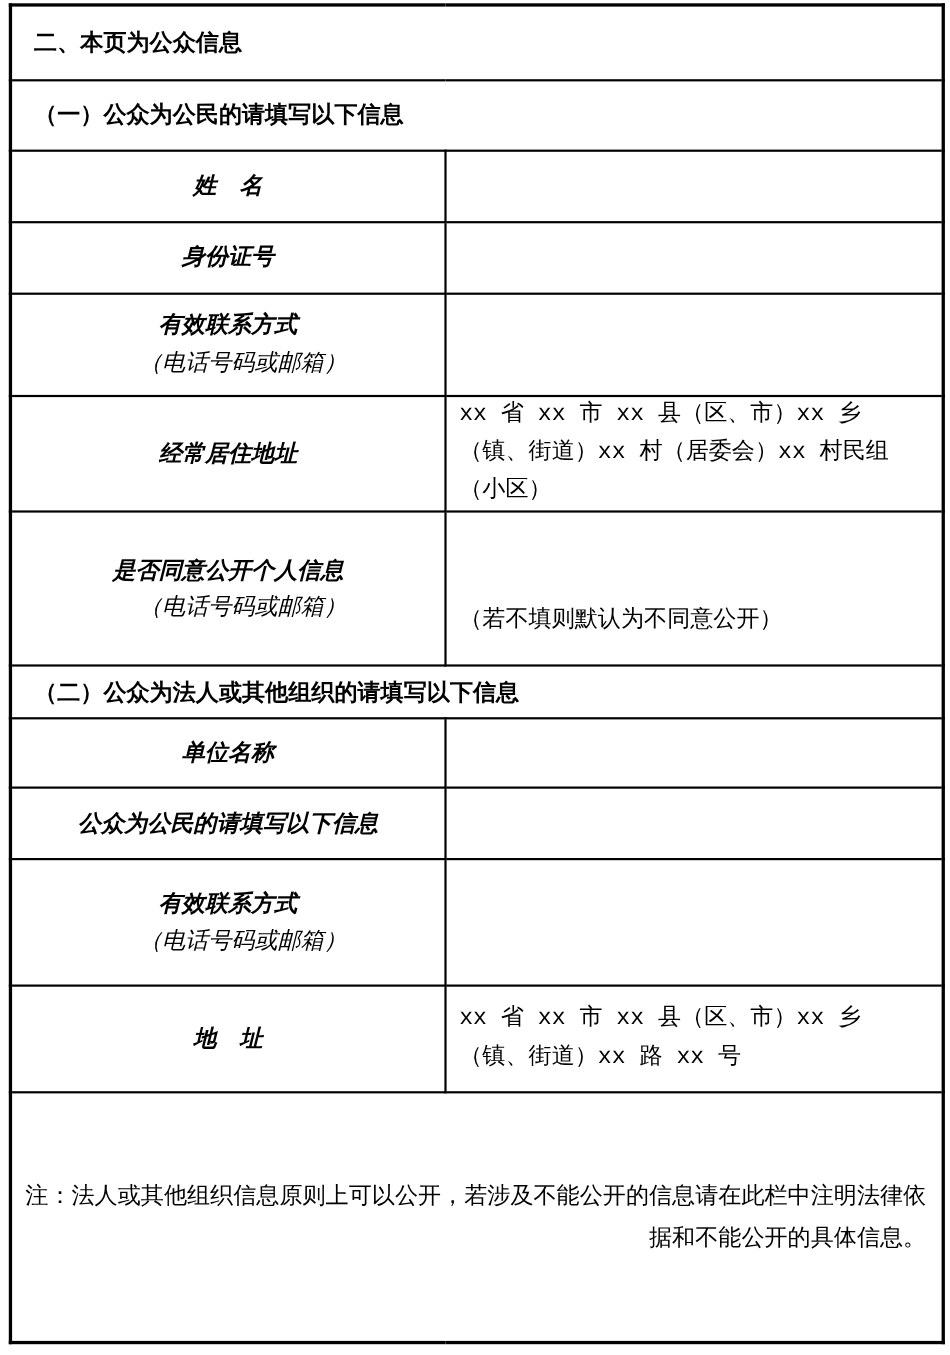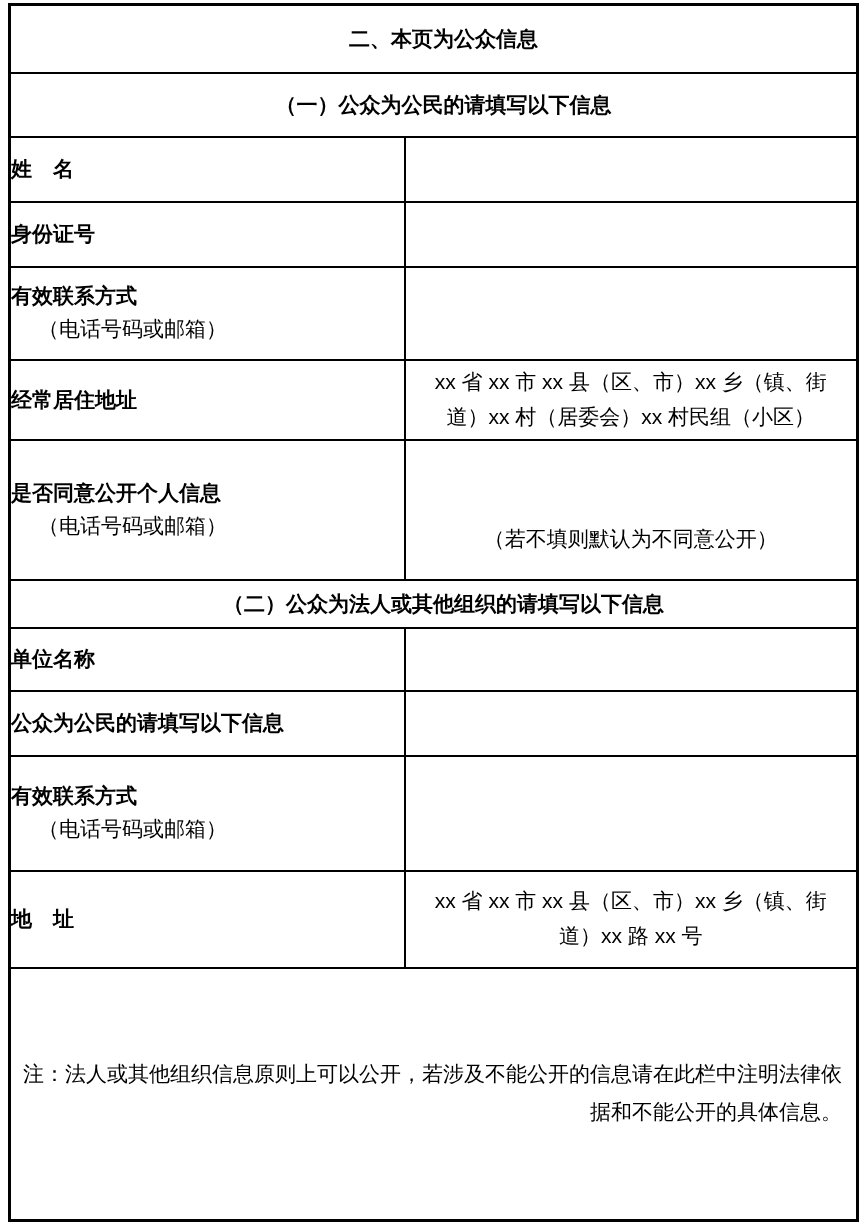--- a/index.html
+++ b/index.html
@@ -20,37 +20,39 @@
   }
   td {
     border: 2px solid #000;
     vertical-align: middle;
     font-size: 21px;
     line-height: 1.6;
   }
   td.sec {
     font-family: "Liberation Sans", sans-serif;
     font-weight: bold;
-    text-align: center;
+    text-align: left;
     padding-left: 20px;
   }
   td.lbl {
+    text-align: center;
     font-family: "Liberation Sans", sans-serif;
     font-weight: bold;
+    font-style: italic;
   }
   .sublabel {
     font-family: "Liberation Serif", serif;
     font-weight: normal;
     font-size: 21px;
     padding-left: 27px;
   }
   td.val {
-    text-align: center;
+    text-align: left;
     padding: 0 12px 0 12px;
-    font-family: Liberation Sans, sans-serif;
+    font-family: Liberation Mono, monospace;
     line-height: 1.65;
   }
   td.val-bottom {
     vertical-align: bottom;
     padding-bottom: 22px;
   }
   td.note-cell {
     text-align: right;
     padding: 0 14px 0 12px;
     vertical-align: middle;

